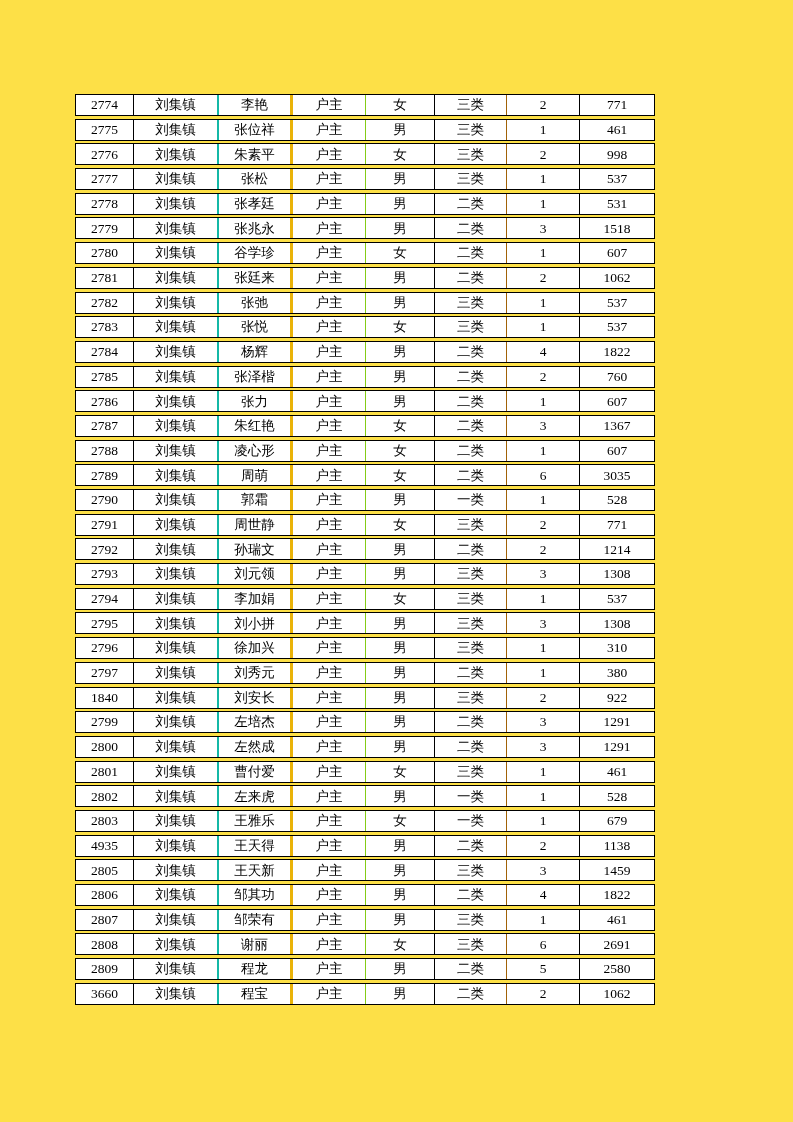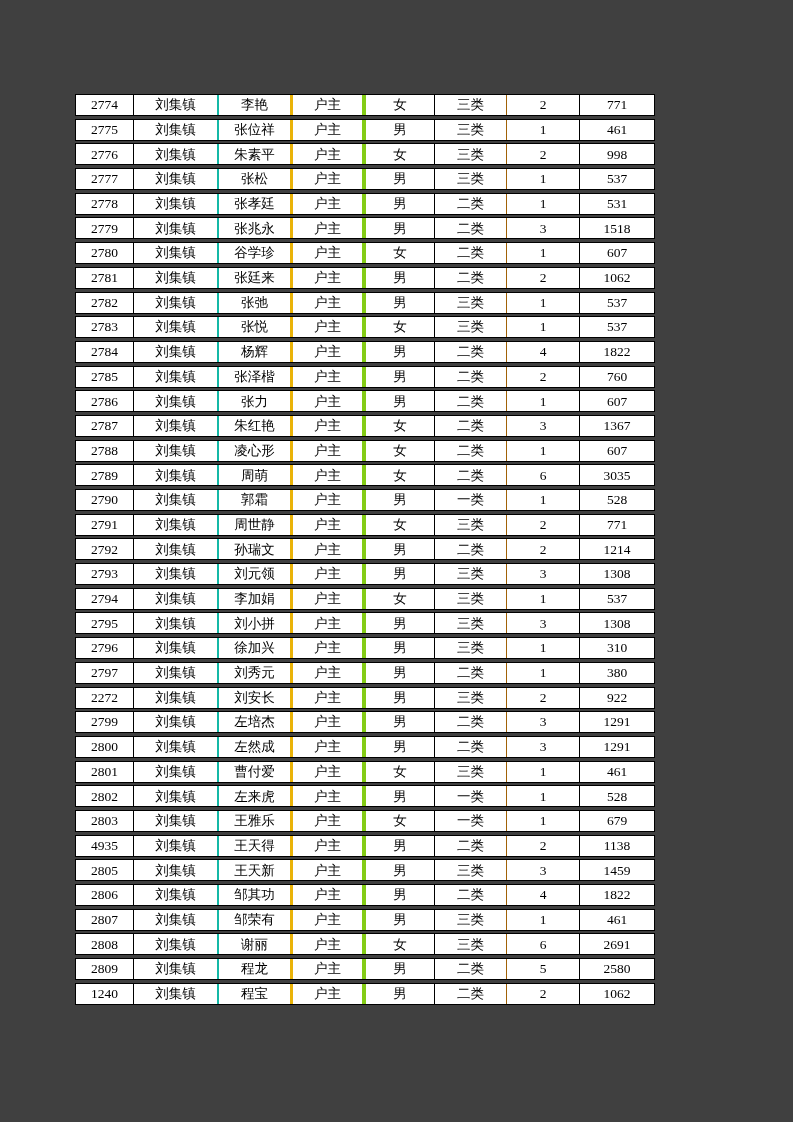--- a/index.html
+++ b/index.html
@@ -5,21 +5,21 @@
   html,body{margin:0;padding:0;}
   body{
     width:793px;height:1122px;
     background:#ffffff;
     font-family:"Liberation Serif","DejaVu Serif",serif;
     color:#000000;
     position:relative;
     overflow:hidden;
   }
   .page{
-    position:absolute;left:0;top:0;width:793px;height:1122px;background:#404040;
+    position:absolute;left:0;top:0;width:793px;height:1122px;background:#fde047;
   }
   .table{
     position:absolute;left:75px;top:94px;width:580px;
   }
   .row{
     display:flex;
     box-sizing:border-box;
     width:580px;height:22px;
     border:1px solid #000000;
     margin-bottom:2.7px;
@@ -29,21 +29,21 @@
     box-sizing:border-box;
     display:flex;align-items:center;justify-content:center;
     height:100%;
     font-size:13.5px;line-height:1;
     white-space:nowrap;
     overflow:hidden;
   }
   .c0{width:58px;border-right:1px solid #000;}
   .c1{width:85px;border-right:2px solid #14b8a6;}
   .c2{width:74px;border-right:3px solid #eab308;}
-  .c3{width:73px;border-right:4px solid #84cc16;}
+  .c3{width:73px;border-right:1px solid #84cc16;}
   .c4{width:69px;border-right:1px solid #000;}
   .c5{width:72px;border-right:1px solid #a16207;}
   .c6{width:73px;border-right:1px solid #000;}
   .c7{width:74px;}
 </style>
 </head>
 <body>
 
 <div class="page">
   <div class="table" id="data-table">
@@ -281,21 +281,21 @@
         <div class="cell c0">2797</div>
         <div class="cell c1">刘集镇</div>
         <div class="cell c2">刘秀元</div>
         <div class="cell c3">户主</div>
         <div class="cell c4">男</div>
         <div class="cell c5">二类</div>
         <div class="cell c6">1</div>
         <div class="cell c7">380</div>
       </div>
       <div class="row">
-        <div class="cell c0">2272</div>
+        <div class="cell c0">1840</div>
         <div class="cell c1">刘集镇</div>
         <div class="cell c2">刘安长</div>
         <div class="cell c3">户主</div>
         <div class="cell c4">男</div>
         <div class="cell c5">三类</div>
         <div class="cell c6">2</div>
         <div class="cell c7">922</div>
       </div>
       <div class="row">
         <div class="cell c0">2799</div>
@@ -401,21 +401,21 @@
         <div class="cell c0">2809</div>
         <div class="cell c1">刘集镇</div>
         <div class="cell c2">程龙</div>
         <div class="cell c3">户主</div>
         <div class="cell c4">男</div>
         <div class="cell c5">二类</div>
         <div class="cell c6">5</div>
         <div class="cell c7">2580</div>
       </div>
       <div class="row">
-        <div class="cell c0">1240</div>
+        <div class="cell c0">3660</div>
         <div class="cell c1">刘集镇</div>
         <div class="cell c2">程宝</div>
         <div class="cell c3">户主</div>
         <div class="cell c4">男</div>
         <div class="cell c5">二类</div>
         <div class="cell c6">2</div>
         <div class="cell c7">1062</div>
       </div>
     </div>
 </div>

